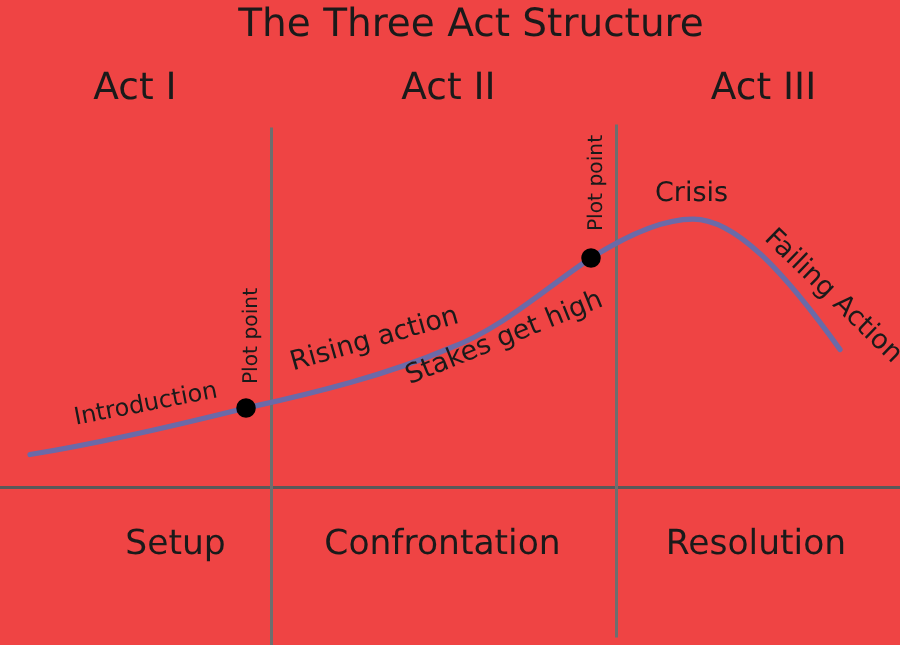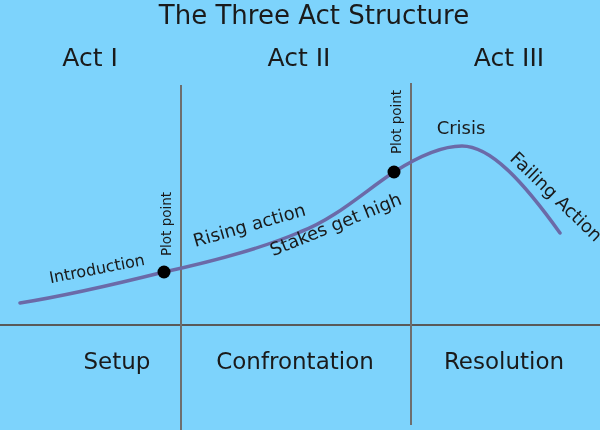--- a/index.html
+++ b/index.html
@@ -4,21 +4,21 @@
 <style>
   html, body {
     margin: 0;
     padding: 0;
     background: #ffffff;
   }
   .stage {
     position: relative;
     width: 600px;
     height: 430px;
-    background: #7dd3fc;
+    background: #ef4444;
     overflow: hidden;
     font-family: "DejaVu Sans", "Liberation Sans", sans-serif;
   }
   svg text {
     font-family: "DejaVu Sans", "Liberation Sans", sans-serif;
     fill: #1a1a1a;
   }
   .title-text   { font-size: 26px; }
   .act-text     { font-size: 25px; }
   .stage-text   { font-size: 23px; }

